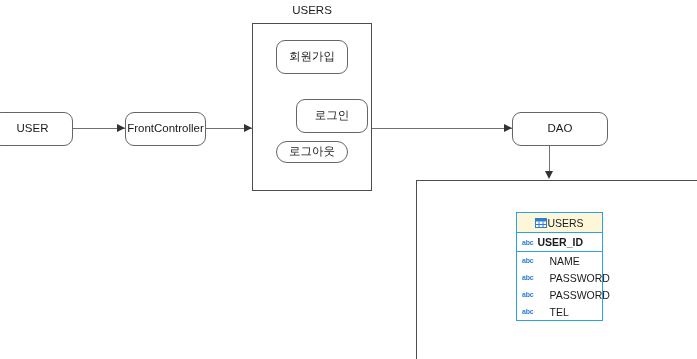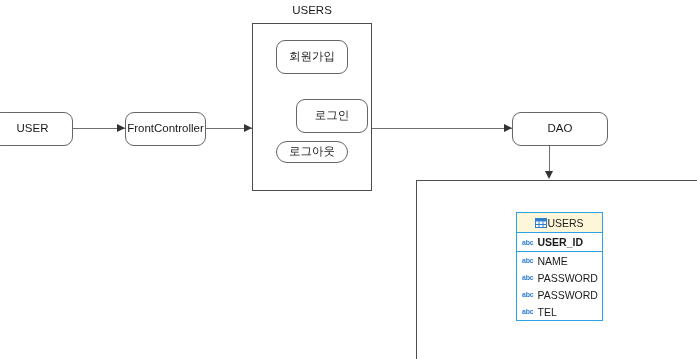--- a/index.html
+++ b/index.html
@@ -110,21 +110,21 @@
     align-items: center;
     gap: 4px;
     padding-left: 5px;
     font-weight: bold;
   }
   .entity-row {
     box-sizing: border-box;
     height: 17px;
     display: flex;
     align-items: center;
-    gap: 4px;
+    gap: 16px;
     padding-left: 5px;
   }
 
   
   .tbl-icon {
     width: 12px;
     height: 10px;
     flex: 0 0 auto;
     display: block;
   }

